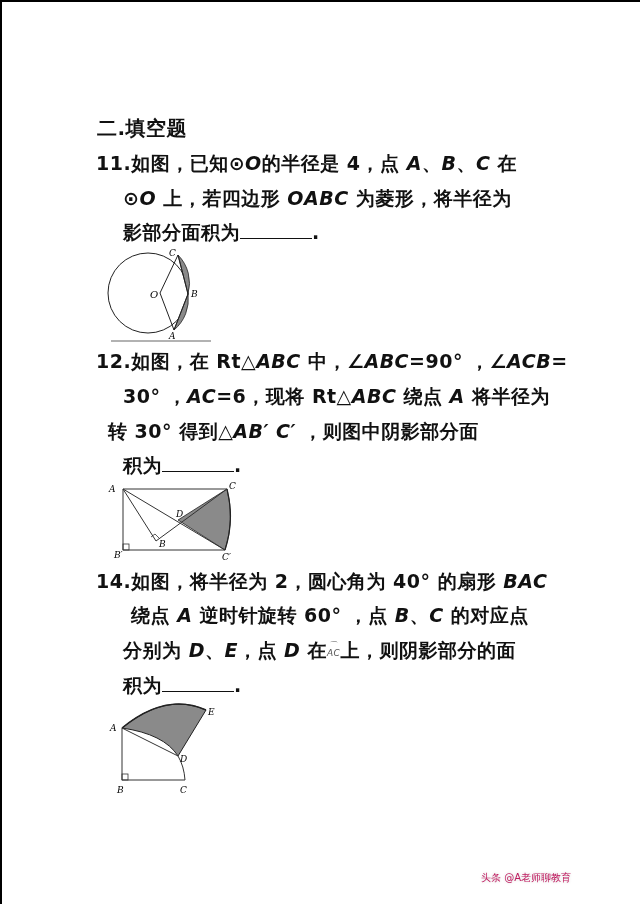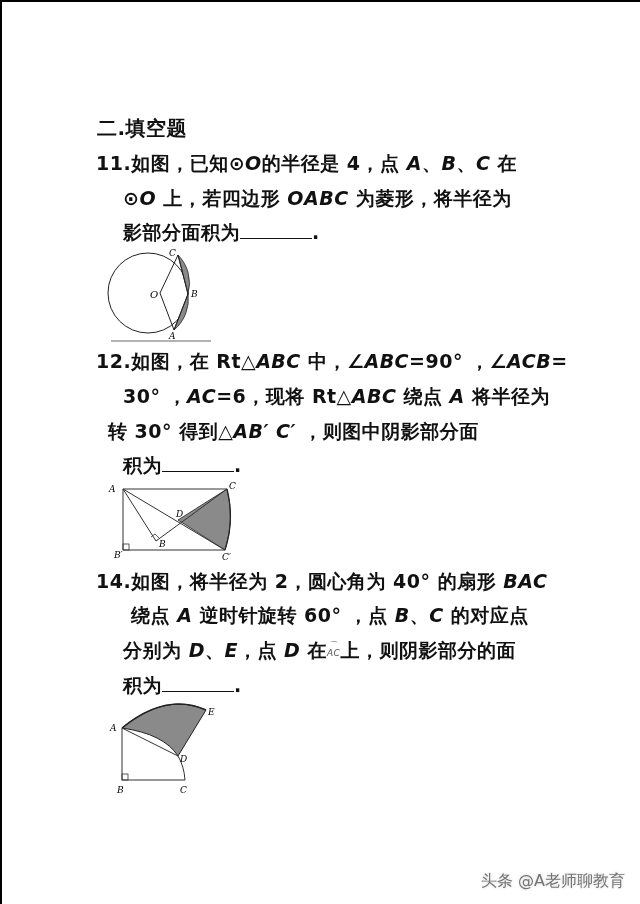--- a/index.html
+++ b/index.html
@@ -14,21 +14,21 @@
     position: absolute; white-space: nowrap;
     font-size: 19px; font-weight: bold; letter-spacing: 0.5px; line-height: 24px;
   }
   .section-title { left: 97px; top: 116px; font-size: 20px; }
   .ital { font-style: italic; }
   .blank { display: inline-block; width: 72px; border-bottom: 1.5px solid #111; height: 18px; vertical-align: baseline; }
   .fig { position: absolute; }
   .arc-ac { font-size: 9px; font-weight: normal; font-style: italic; display: inline-block; position: relative; top: -1px; color: #555; }
   .arc-ac .arcmark { position: absolute; left: 0; top: -7px; font-size: 10px; }
   .watermark {
-    position: absolute; left: 481px; top: 871px; font-size: 16px; color: #737373;
+    position: absolute; left: 481px; top: 871px; font-size: 10px; color: #be185d;
     font-weight: normal; letter-spacing: 0px;
     text-shadow: 0 0 2px #fff, 0 0 3px #ccc;
   }
   svg text { font-family: "DejaVu Serif", "Liberation Serif", serif; font-style: italic; }
 </style>
 </head>
 <body>
 
 <div class="frame-top"></div>
 <div class="frame-left"></div>

